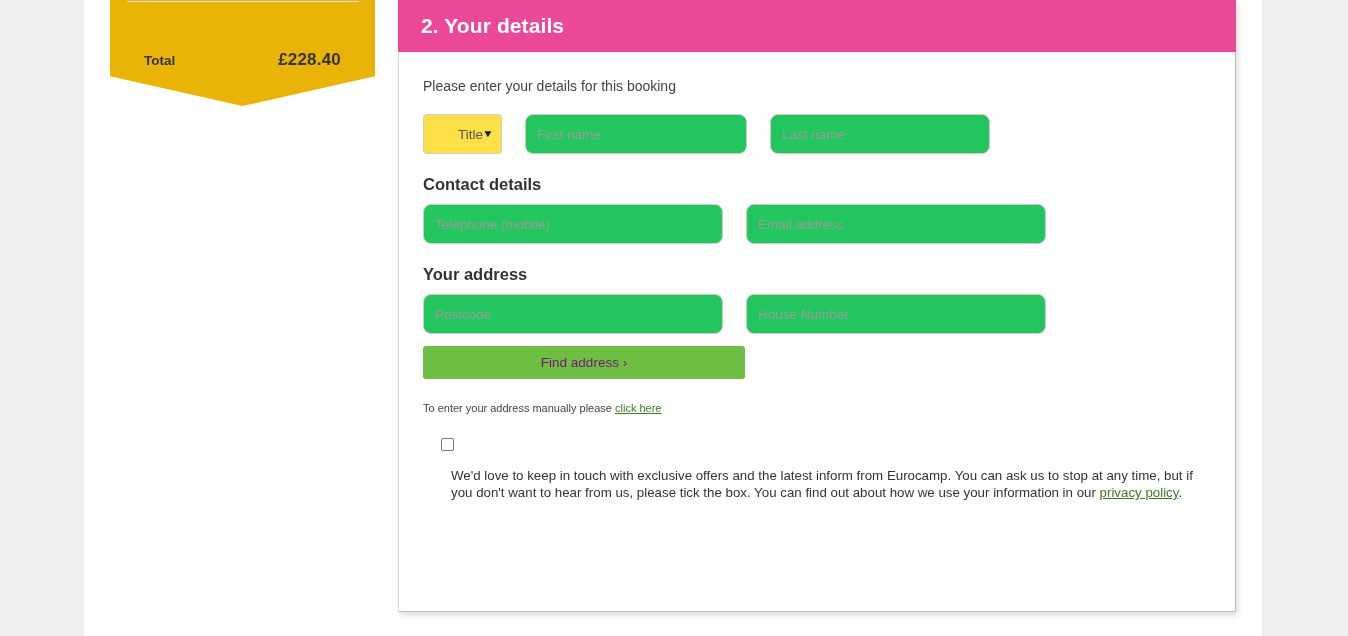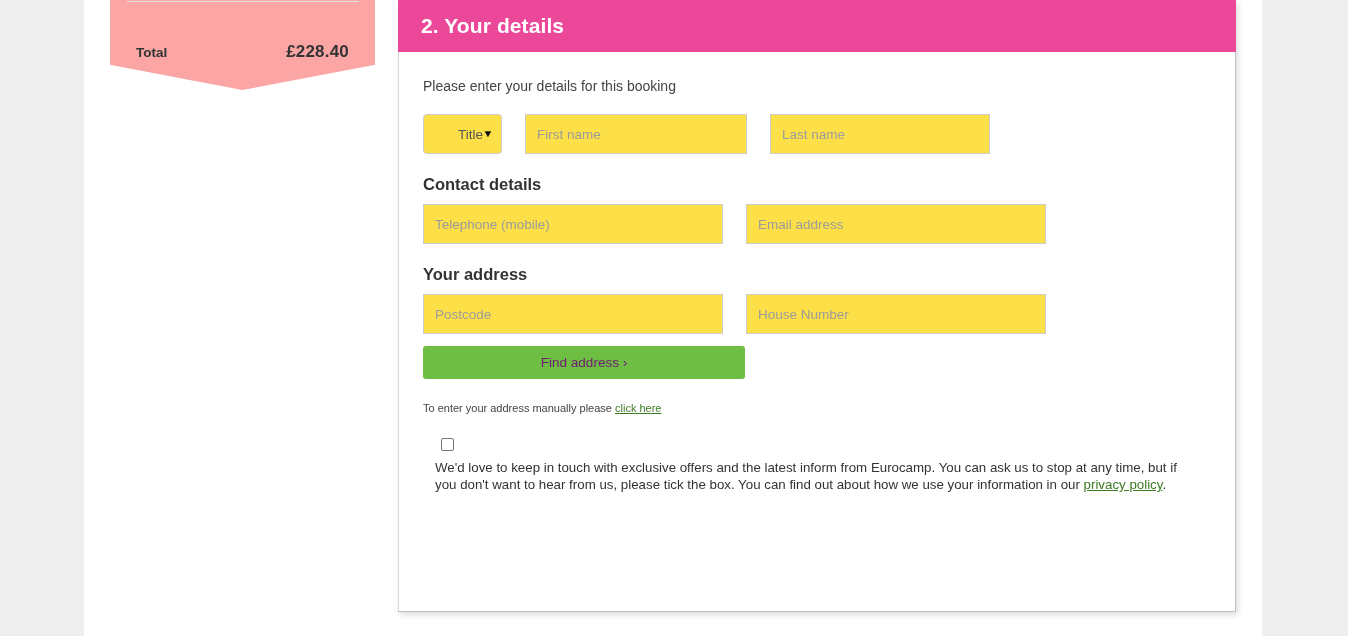--- a/index.html
+++ b/index.html
@@ -27,22 +27,22 @@
 
   
   .summary-col {
     position: absolute;
     left: 110px;
     top: 0;
     width: 265px;
   }
   .summary-total-box {
     position: relative;
-    background: #fca5a5;
-    padding: 4px;
+    background: #eab308;
+    padding: 12px;
     height: 82px;
     -webkit-clip-path: polygon(0 0, 100% 0, 100% 72%, 50% 100%, 0 72%);
     clip-path: polygon(0 0, 100% 0, 100% 72%, 50% 100%, 0 72%);
   }
   .summary-total-shadow {
     position: absolute;
     left: 110px;
     top: 0;
     width: 265px;
     height: 90px;
@@ -118,22 +118,22 @@
 
   
   .field-row {
     display: flex;
     gap: 23px;
     margin-bottom: 12px;
   }
   .txt-input {
     height: 40px;
     border: 1px solid #cccccc;
-    border-radius: 0;
-    background: #fde047;
+    border-radius: 8px;
+    background: #22c55e;
     font-family: "Liberation Sans", sans-serif;
     font-size: 13.5px;
     color: #555555;
     padding: 0 11px;
     box-sizing: border-box;
     outline: none;
   }
   .txt-input::placeholder { color: #9b9b9b; }
   .w-first { width: 222px; }
   .w-last  { width: 220px; }
@@ -214,21 +214,21 @@
     cursor: pointer;
     padding: 0;
     -webkit-appearance: none;
     appearance: none;
   }
   .consent-text {
     font-size: 13.3px;
     line-height: 17px;
     color: #333333;
     width: 750px;
-    margin: 0;
+    margin: 16px;
   }
 
   .submit-wrap {
     display: flex;
     justify-content: center;
     margin-top: 40px;
   }
   .btn-submit {
     width: 180px;
     height: 33px;

